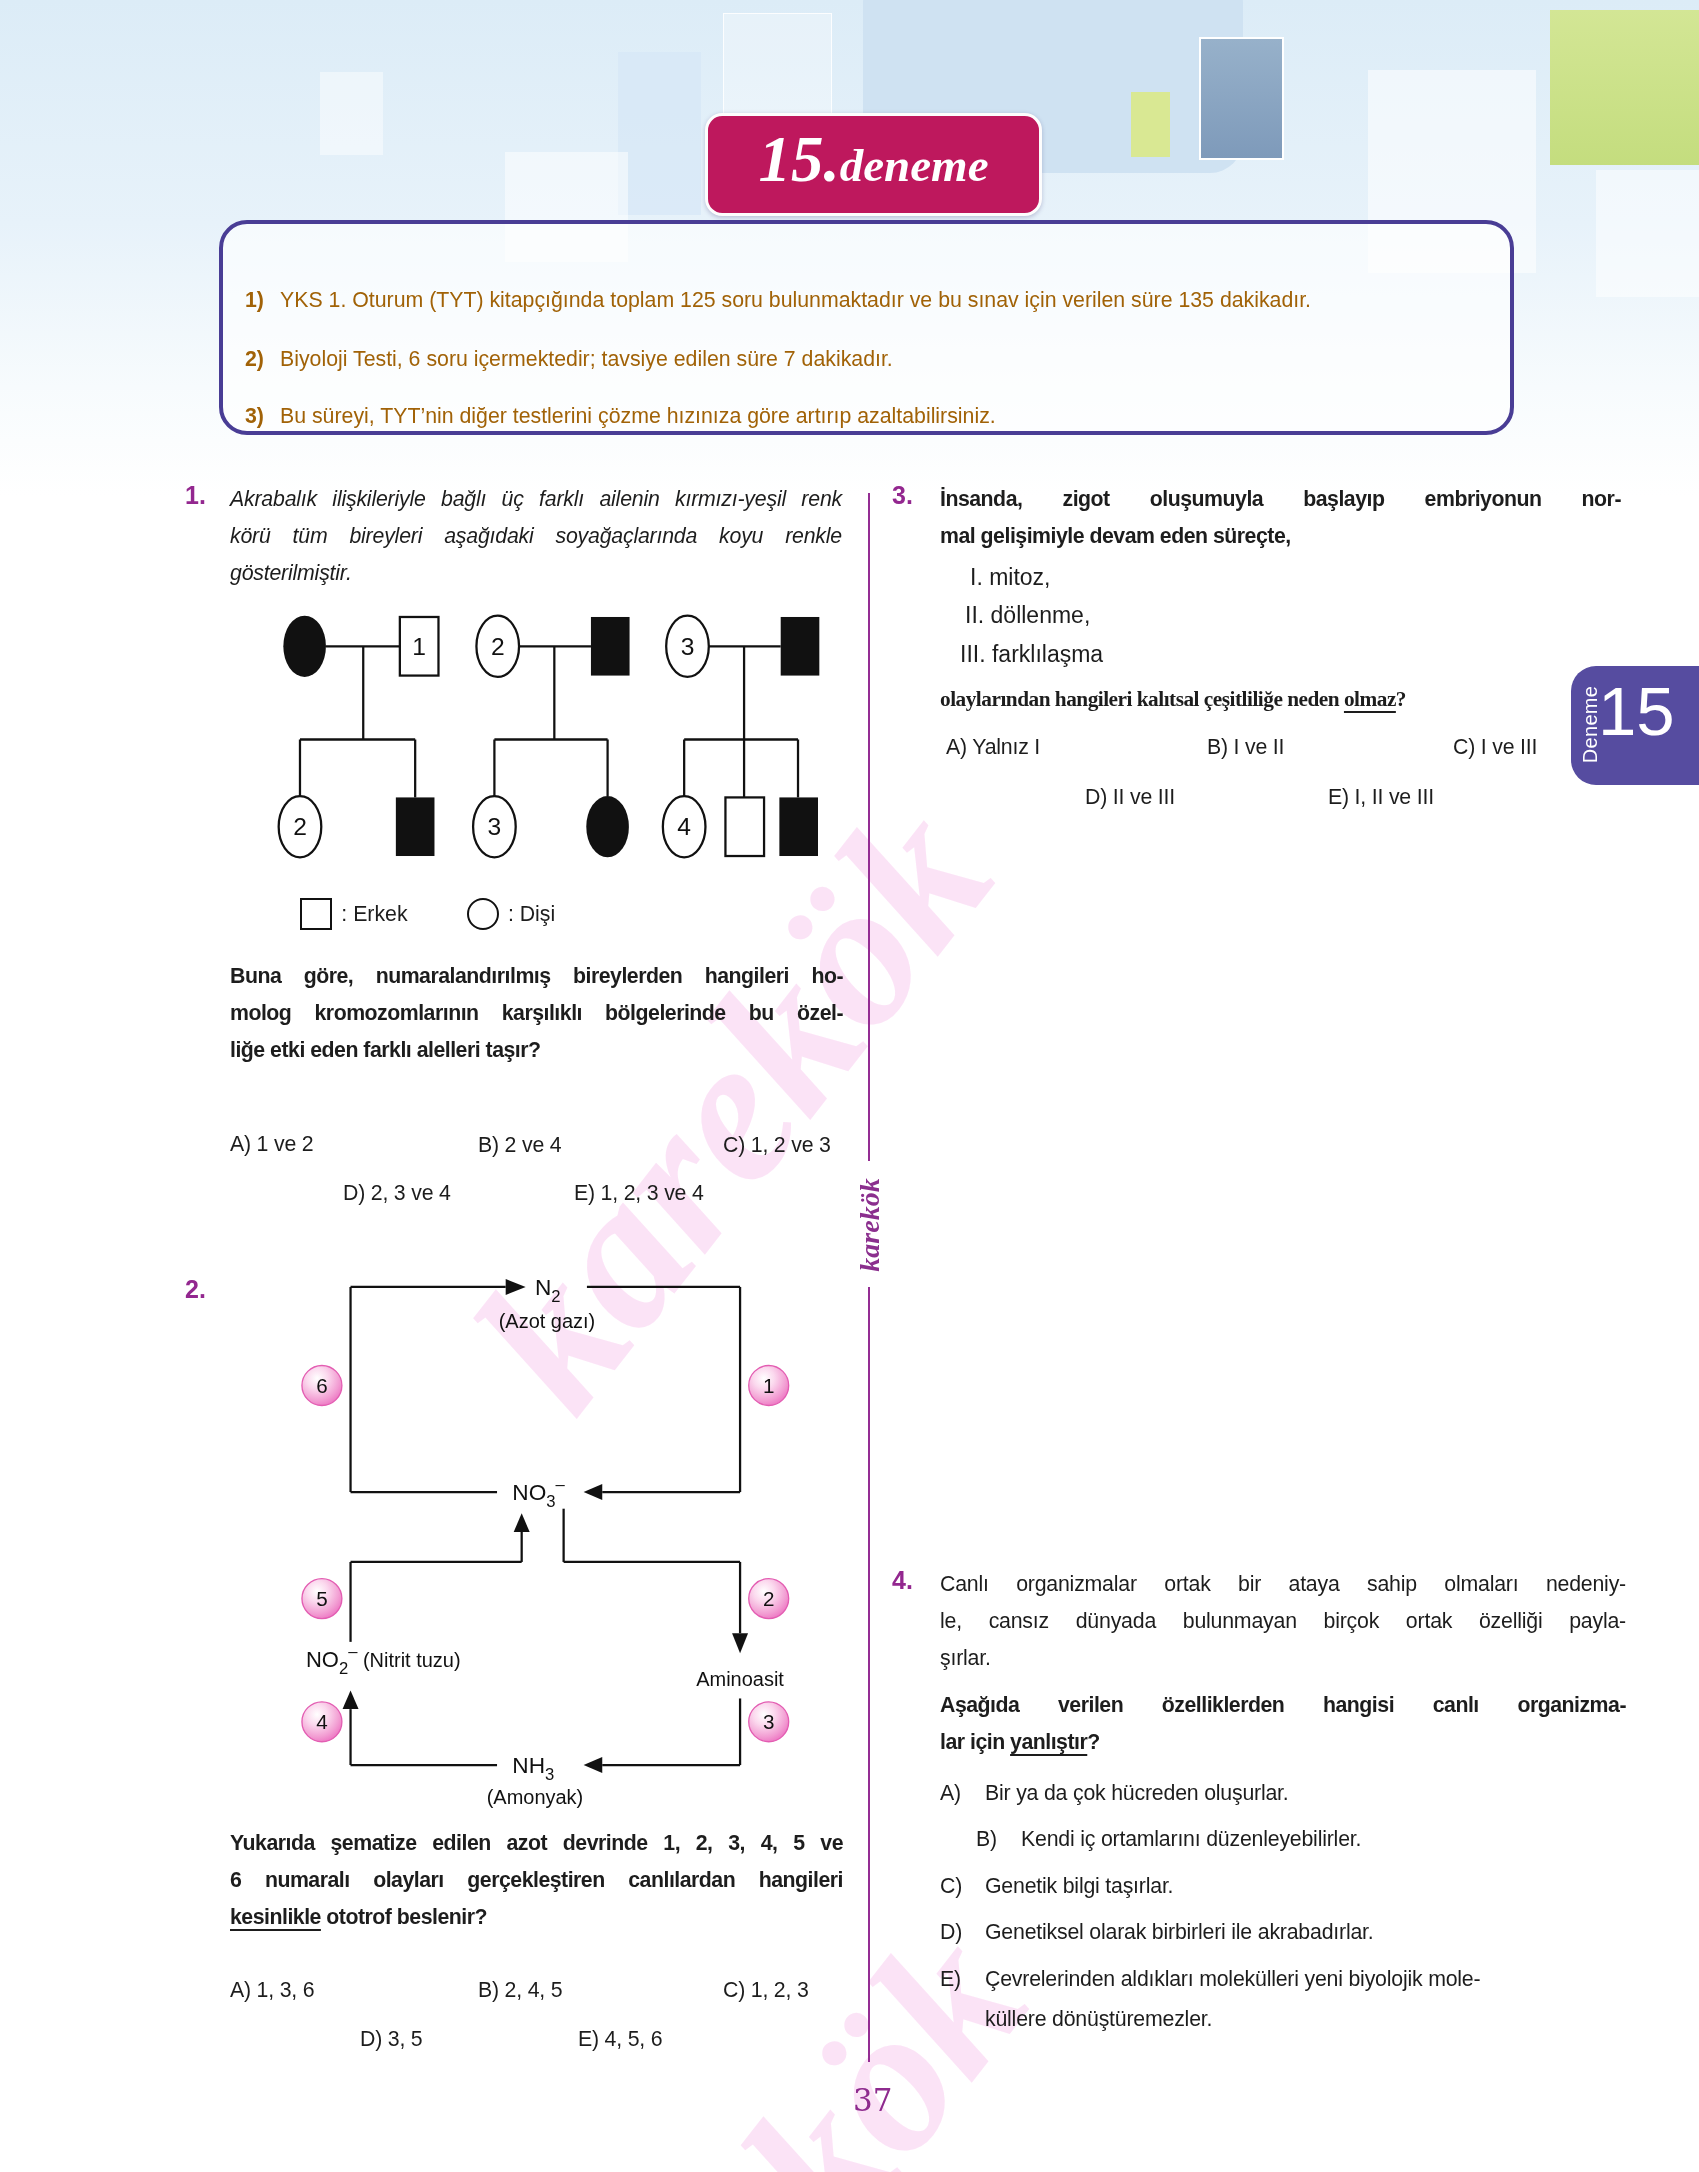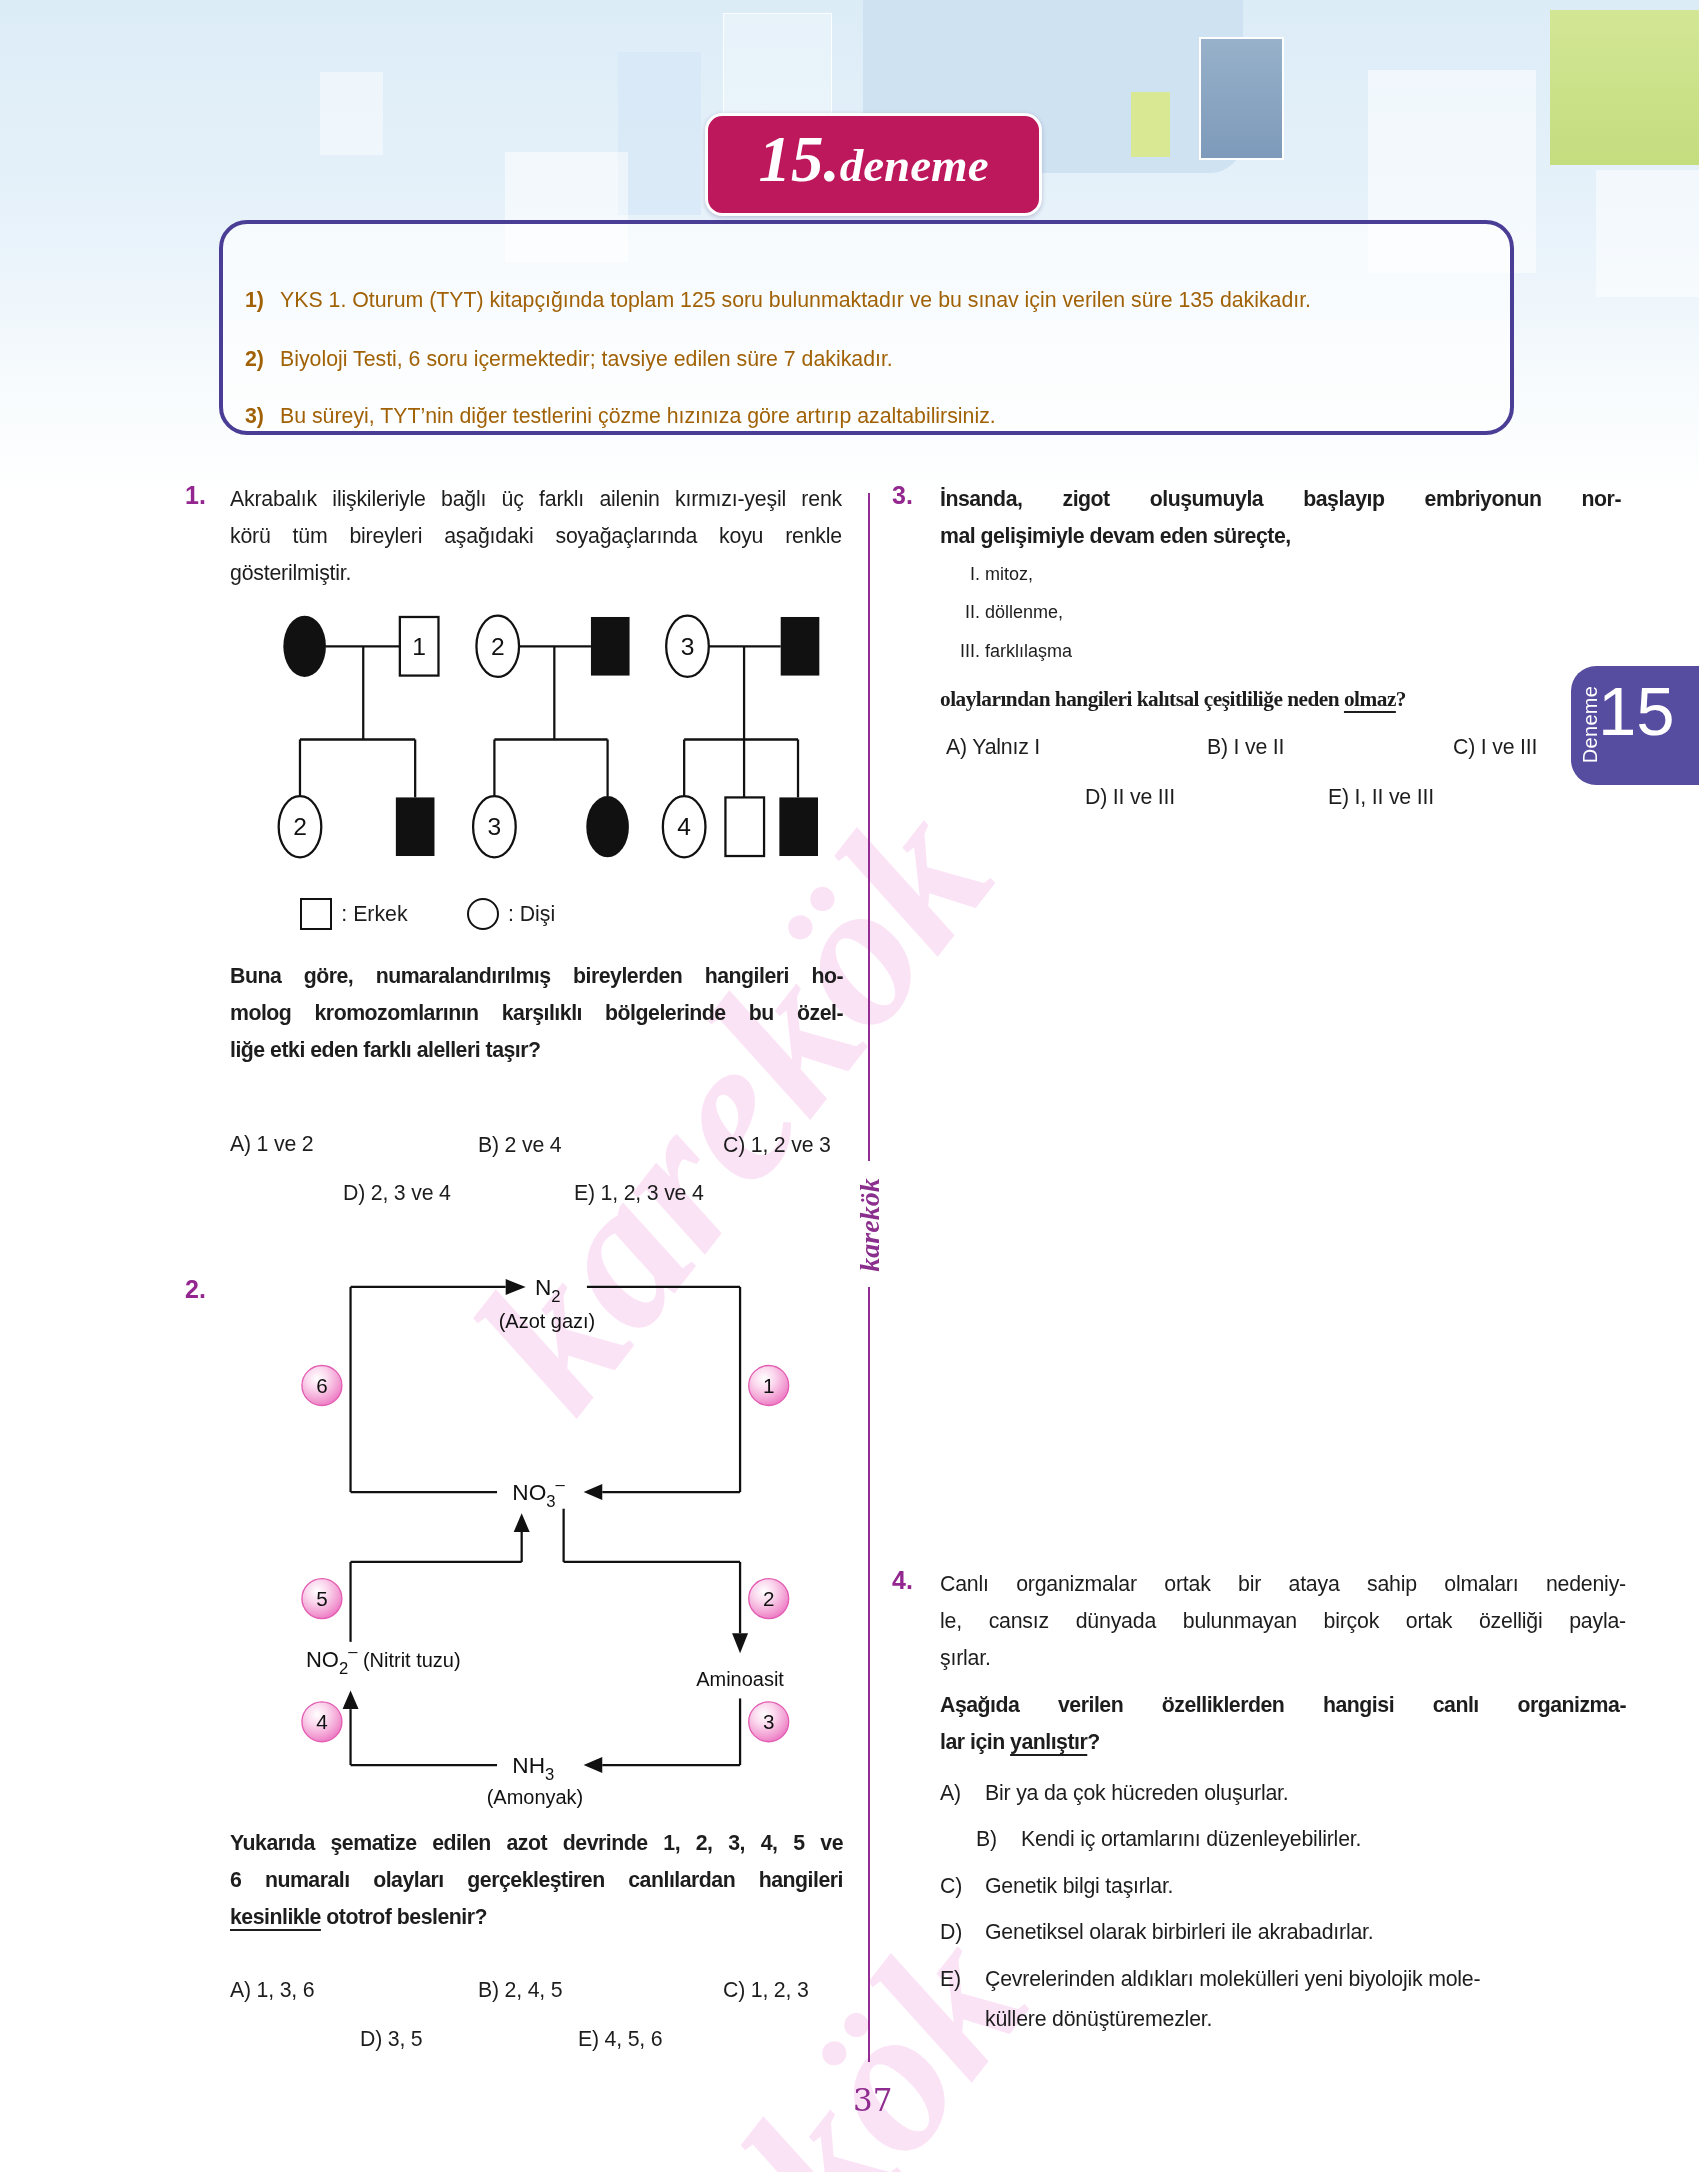--- a/index.html
+++ b/index.html
@@ -27,21 +27,21 @@
   .iitem .n{font-weight:700;display:inline-block;width:35px;}
 
   
   .qnum{font-size:25px;font-weight:700;color:#93278f;z-index:7;}
   .para{z-index:7;}
   .para .line{height:37px;line-height:37px;font-size:21.3px;letter-spacing:-0.2px;}
   .para .jl{text-align:justify;text-align-last:justify;}
   .b .line,.bline{font-weight:700;letter-spacing:-0.5px;}
   .bline{font-size:21.3px;height:37px;line-height:37px;z-index:7;font-family:Liberation Serif, serif;}
   .opt{font-size:21.3px;white-space:nowrap;z-index:7;letter-spacing:-0.2px;}
-  .item{font-size:18px;white-space:nowrap;z-index:7;}
+  .item{font-size:23px;white-space:nowrap;z-index:7;}
   .u{text-decoration:underline;text-decoration-thickness:2px;text-underline-offset:4.7px;}
 
   
   .lgd{z-index:7;font-size:21.3px;display:flex;align-items:center;}
   .lgd .sq{width:28px;height:28px;border:2px solid #111;background:#fff;display:inline-block;margin-right:9.3px;}
   .lgd .ci{width:28px;height:28px;border:2px solid #111;border-radius:50%;background:#fff;display:inline-block;
            margin-left:59px;margin-right:9.3px;}
 
   
   .dvd{width:2px;background:#942d93;z-index:3;}
@@ -103,21 +103,21 @@
   <span class="n">3)</span><span>Bu süreyi, TYT’nin diğer testlerini çözme hızınıza göre artırıp azaltabilirsiniz.</span>
 </div>
 
 <div class="abs dvd ni" style="left:868px;top:493px;height:668px;"></div>
 <div class="abs dvd ni" style="left:868px;top:1287px;height:775px;"></div>
 <div class="abs wk-side ni">
   <span>karekök</span>
 </div>
 
 <div class="abs qnum" style="left:185px;top:481px;">1.</div>
-<div class="abs para" style="left:230px;top:481px;width:612px;">
+<div class="abs para" style="left:230px;top:481px;width:612px;font-style:italic;">
   <div class="line jl">Akrabalık ilişkileriyle bağlı üç farklı ailenin kırmızı-yeşil renk</div>
   <div class="line jl">körü tüm bireyleri aşağıdaki soyağaçlarında koyu renkle</div>
   <div class="line">gösterilmiştir.</div>
 </div>
 
 <svg style="left:263px;top:603px;" width="570" height="263" viewBox="0 0 855 395">
 
   <line class="st" x1="94" y1="65" x2="205" y2="65"></line>
   <line class="st" x1="150" y1="65" x2="150" y2="205"></line>
   <line class="st" x1="55" y1="205" x2="228" y2="205"></line>

